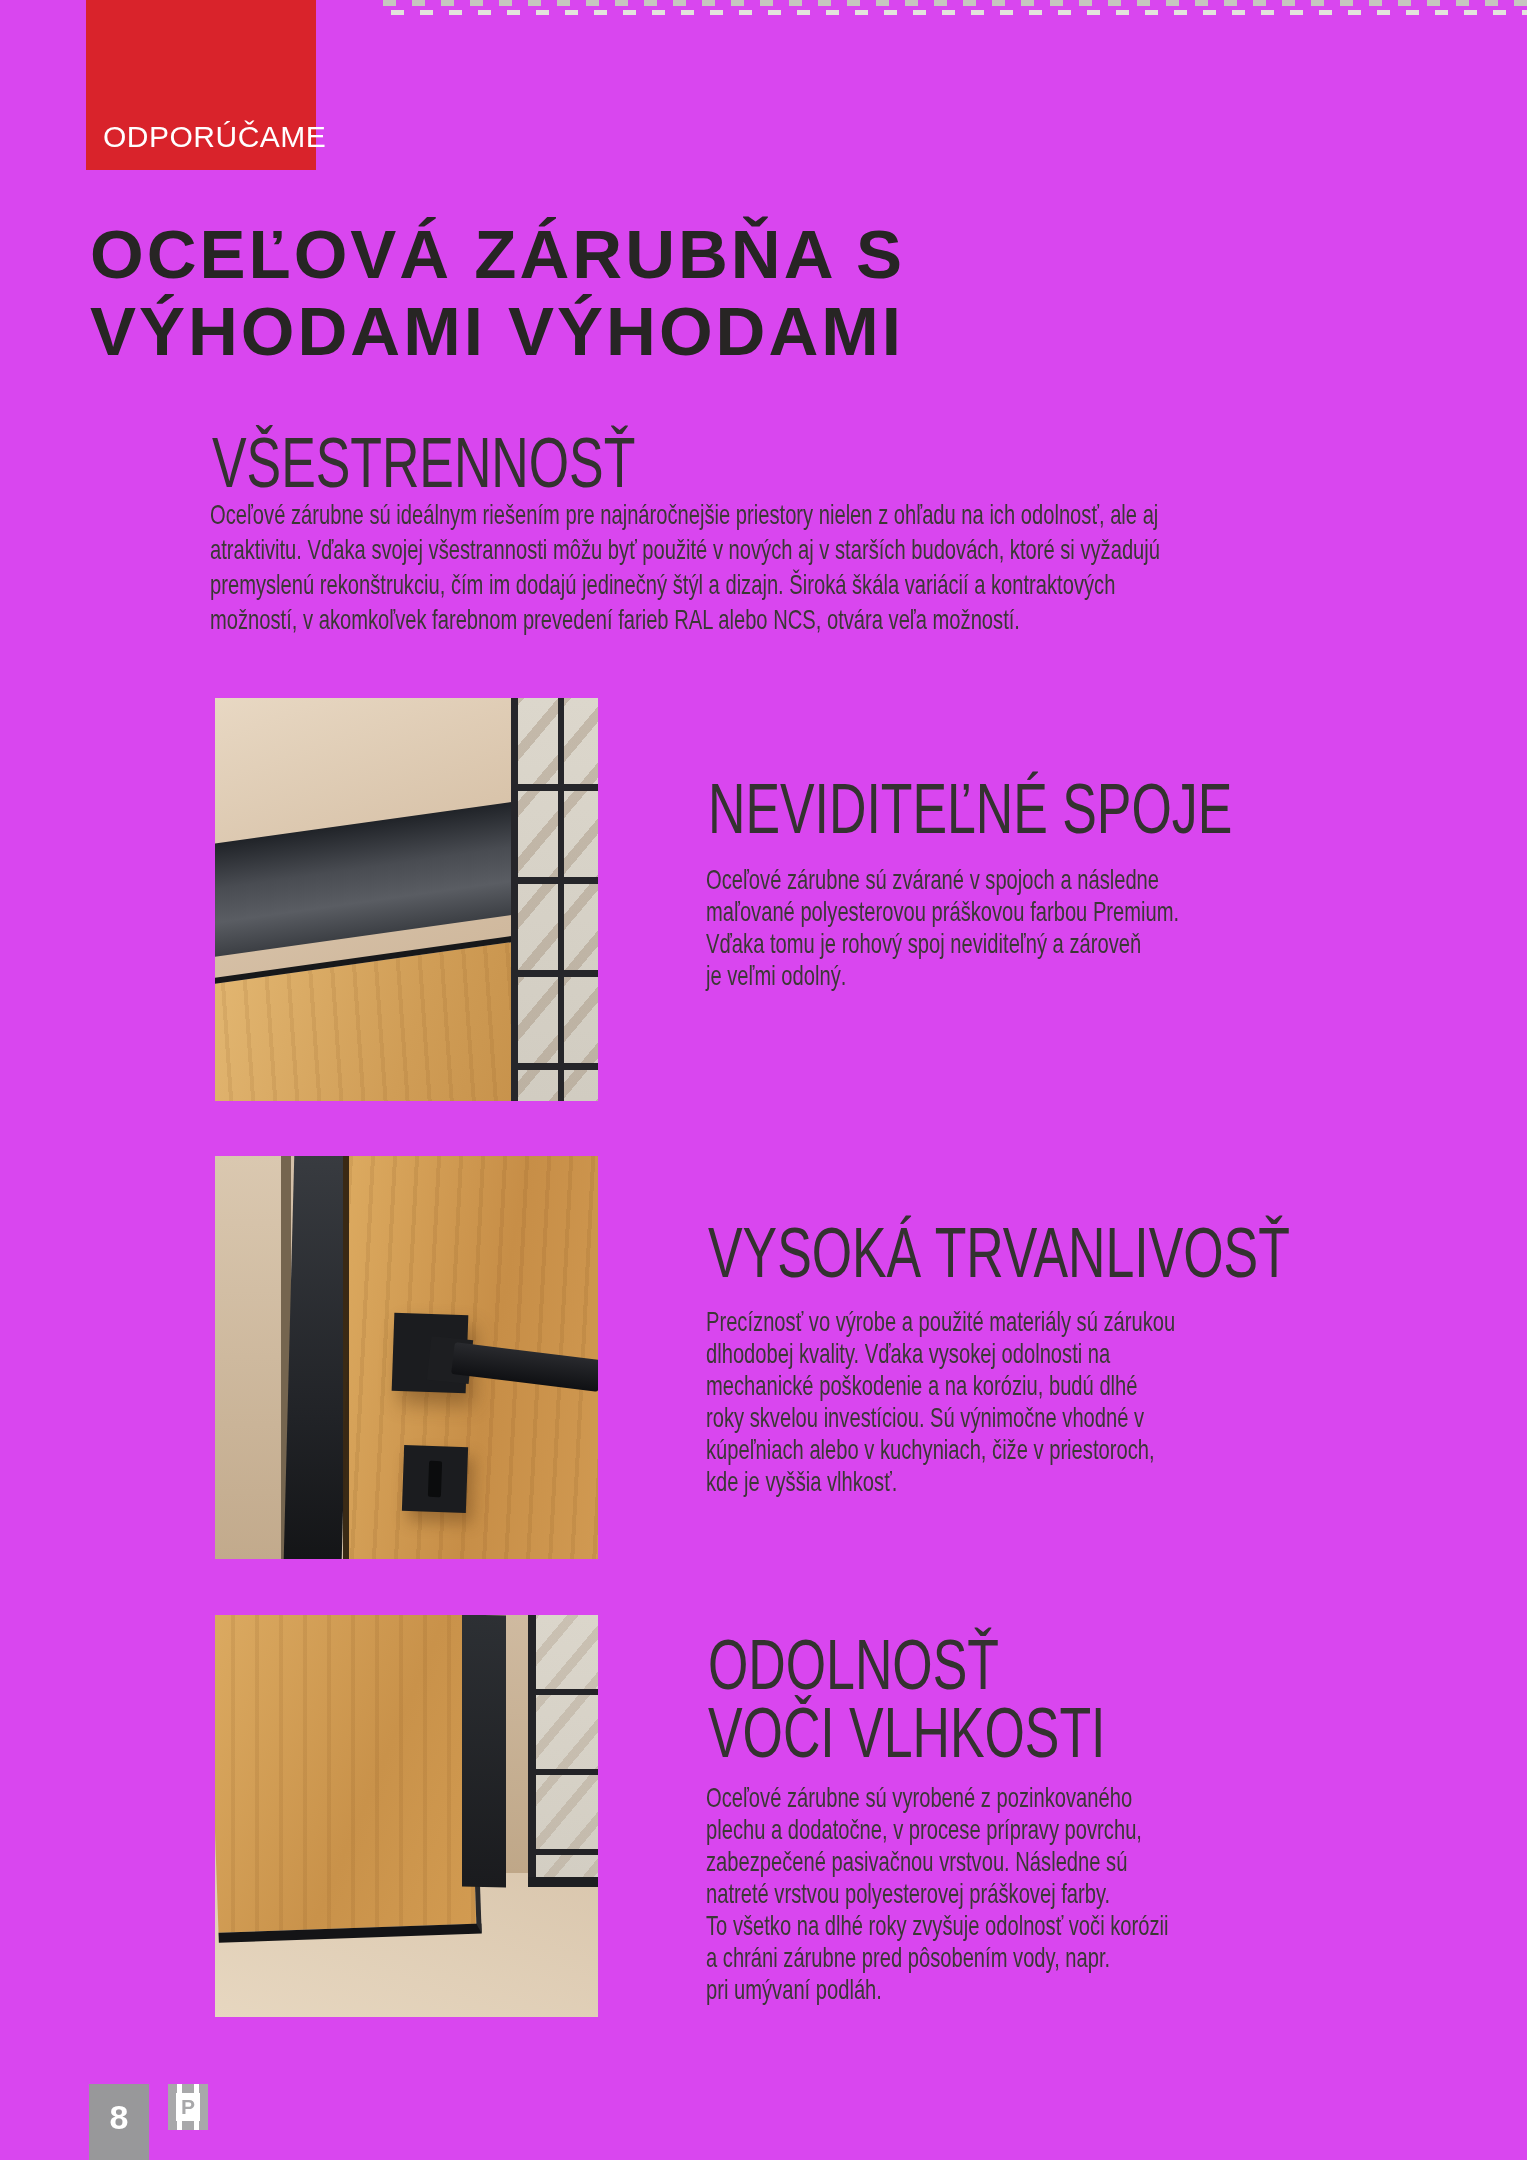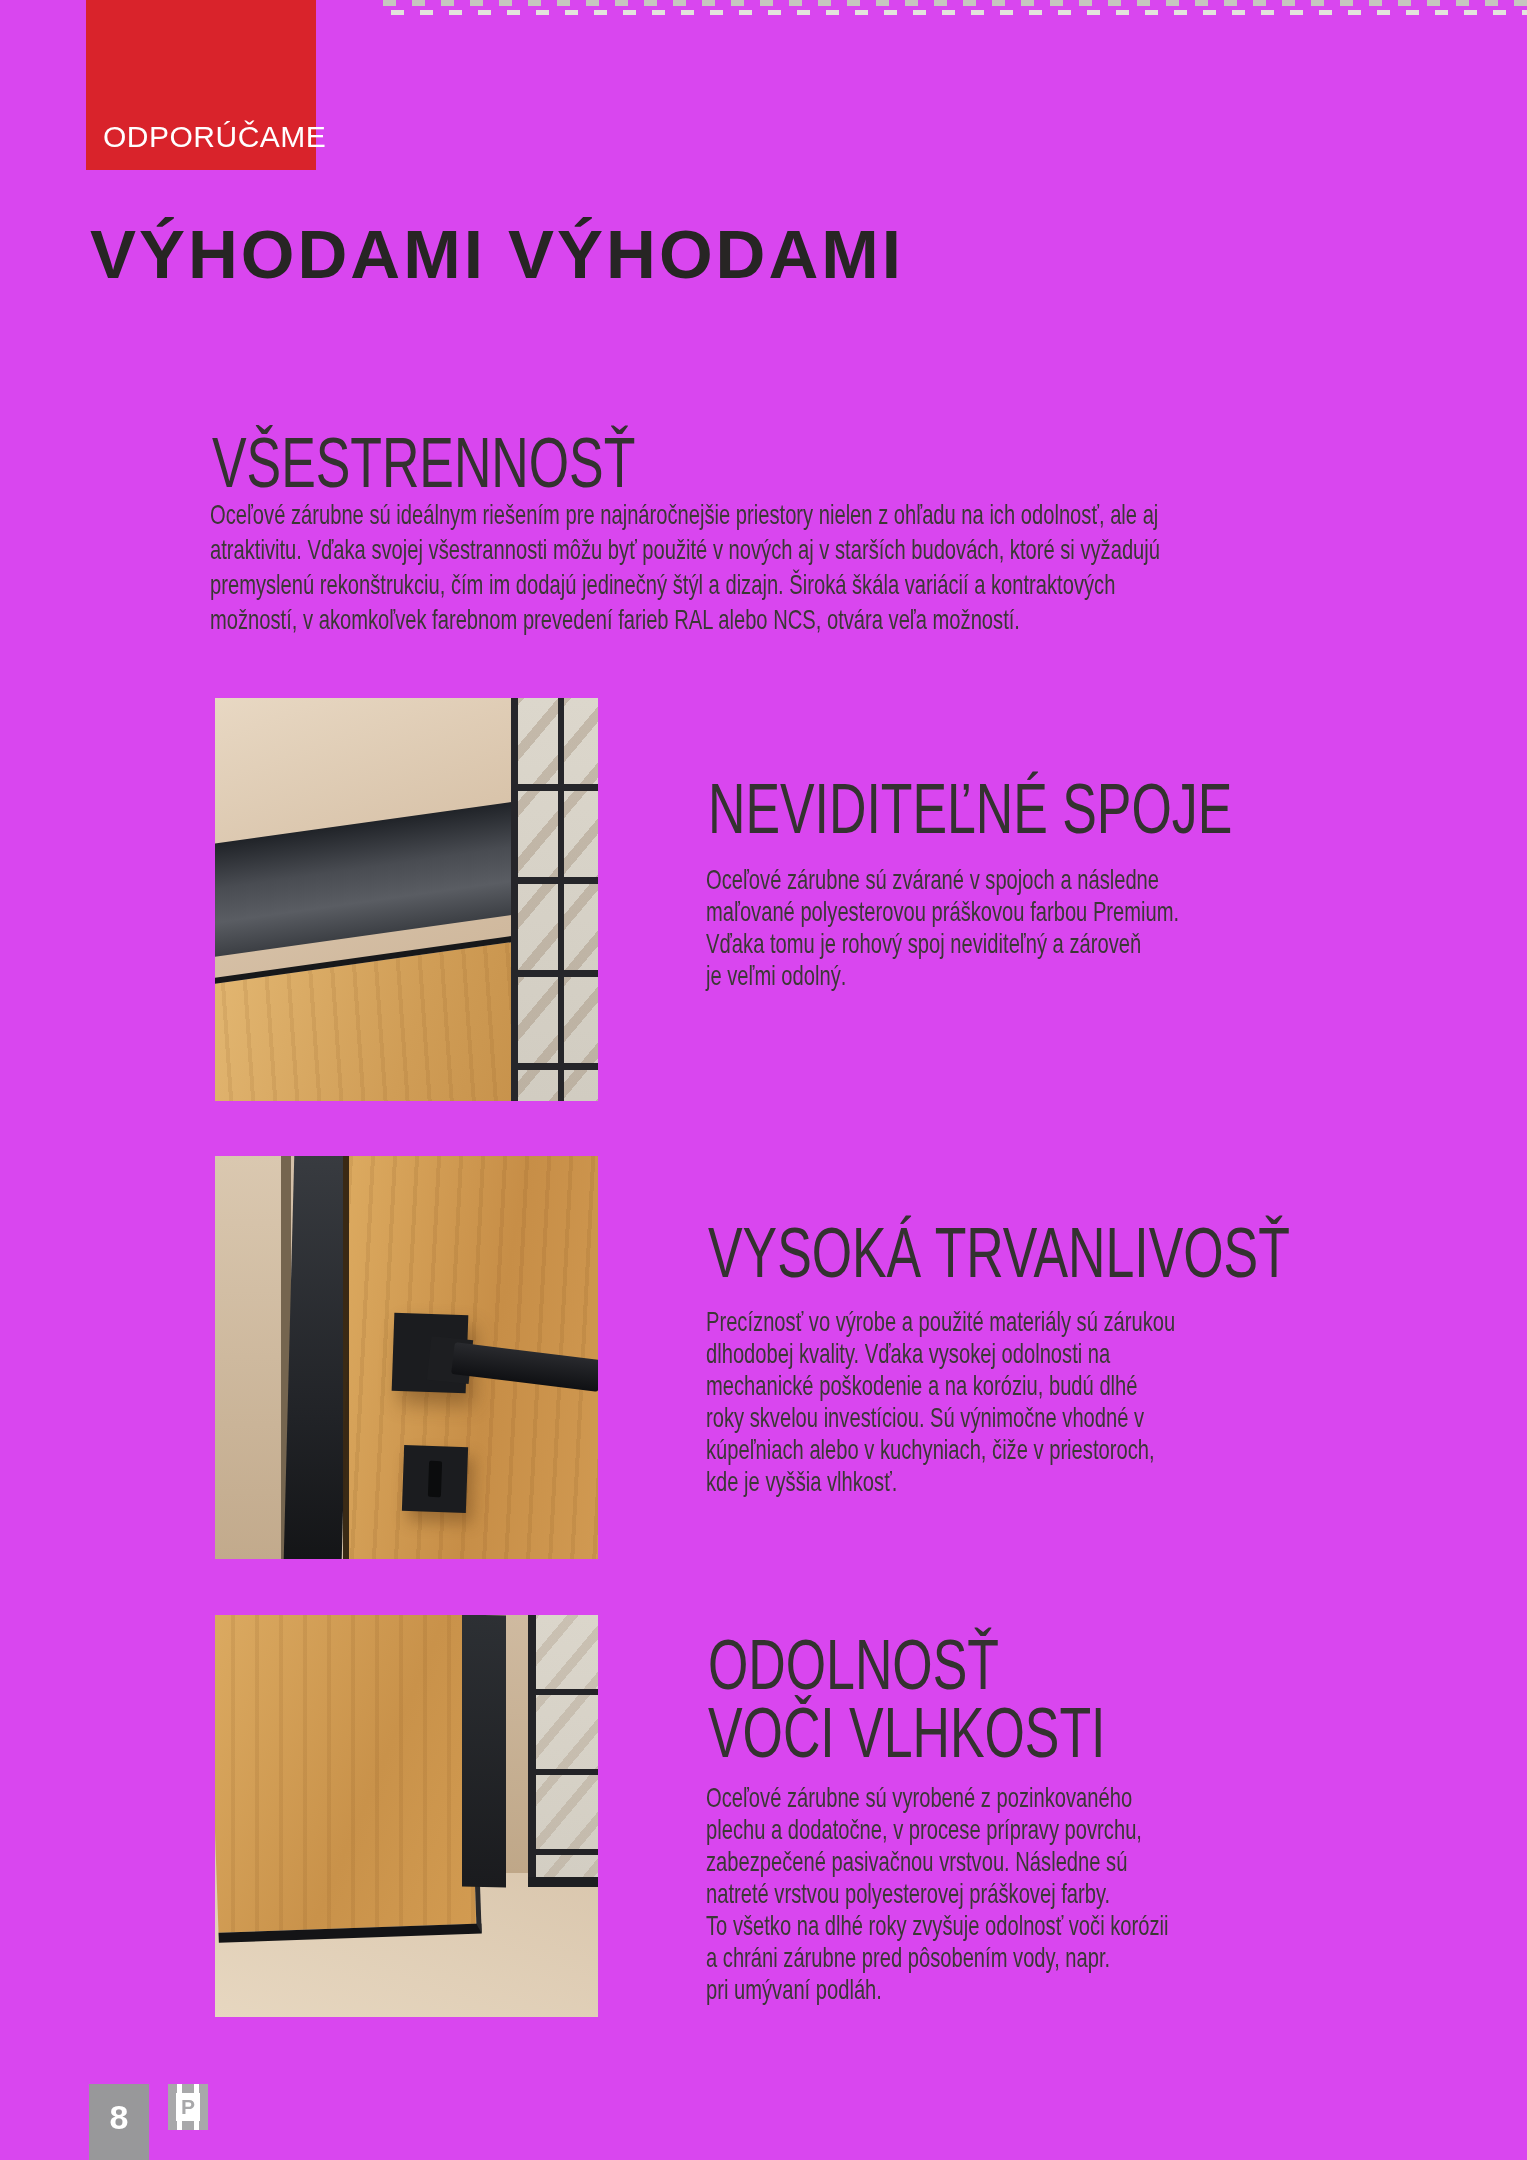--- a/index.html
+++ b/index.html
@@ -125,20 +125,21 @@
 <div class="page">
 
   <div class="topmarks-row1"></div>
   <div class="topmarks-row2"></div>
 
   <div class="badge">
     <div class="badge-label">ODPORÚČAME</div>
   </div>
 
   <div class="main-title">
+    <div>OCEĽOVÁ ZÁRUBŇA S</div>
     <div>VÝHODAMI VÝHODAMI</div>
   </div>
 
   <div class="h-light" id="h-intro">VŠESTRENNOSŤ</div>
 
   <div class="body-par" id="par-intro">
     <div>Oceľové zárubne sú ideálnym riešením pre najnáročnejšie priestory nielen z ohľadu na ich odolnosť, ale aj</div>
     <div>atraktivitu. Vďaka svojej všestrannosti môžu byť použité v nových aj v starších budovách, ktoré si vyžadujú</div>
     <div>premyslenú rekonštrukciu, čím im dodajú jedinečný štýl a dizajn. Široká škála variácií a kontraktových</div>
     <div>možností, v akomkoľvek farebnom prevedení farieb RAL alebo NCS, otvára veľa možností.</div>

